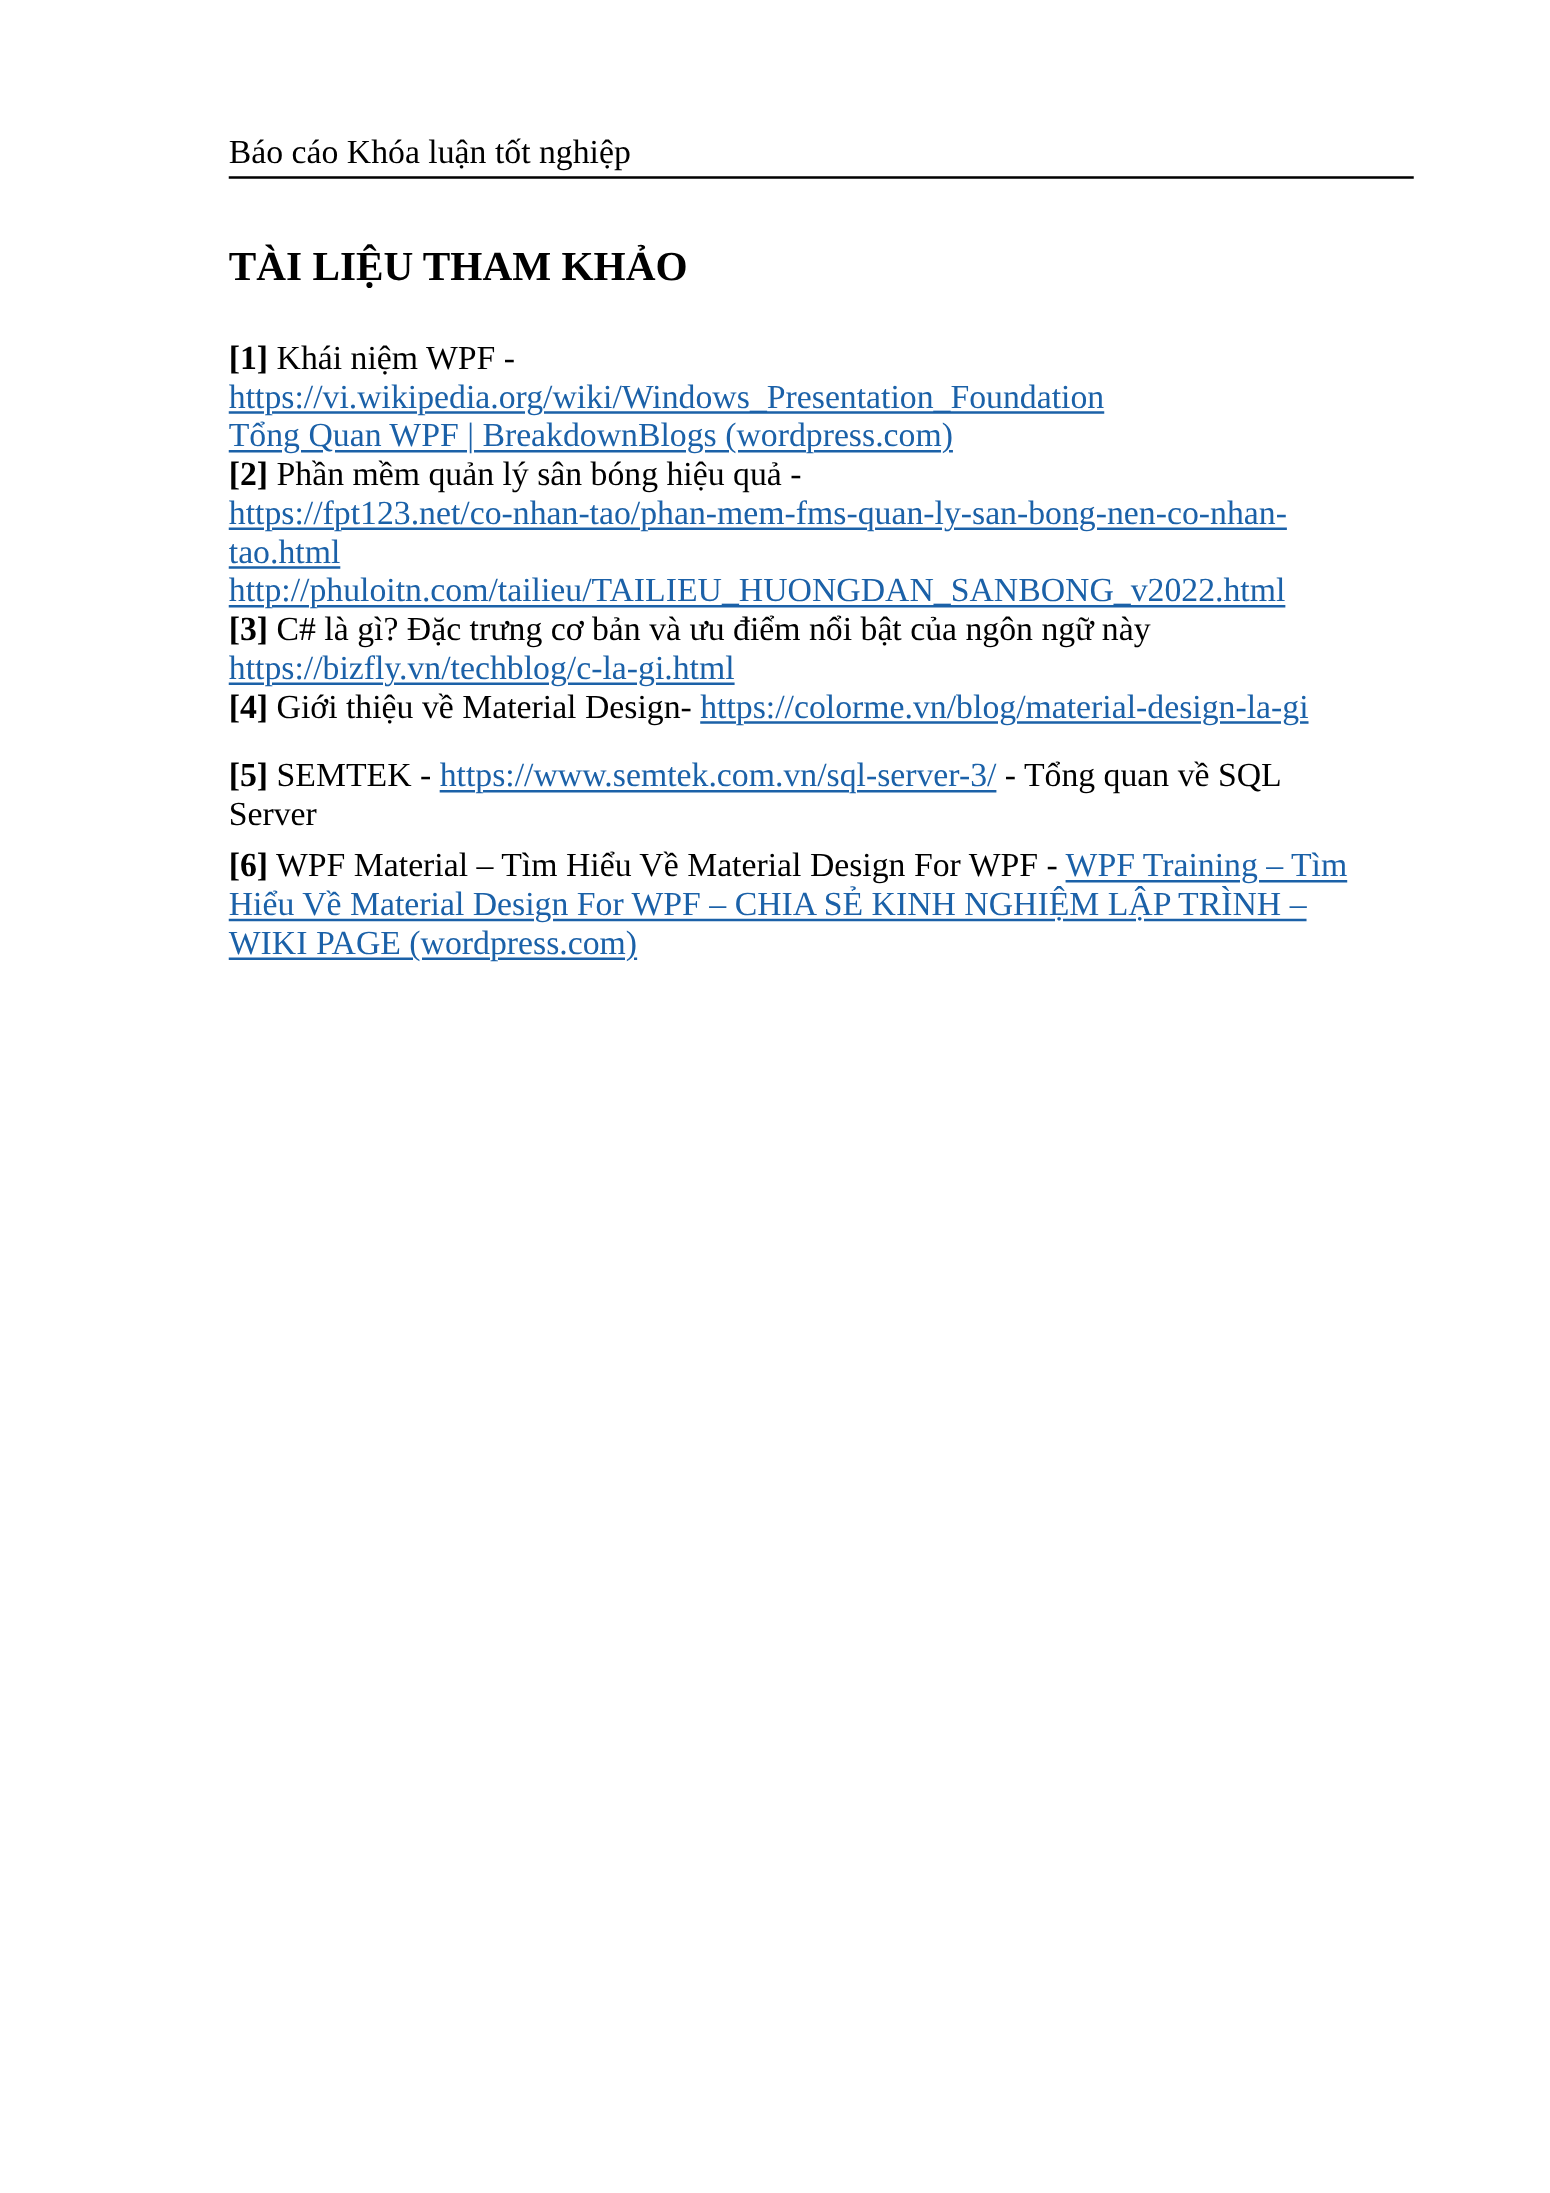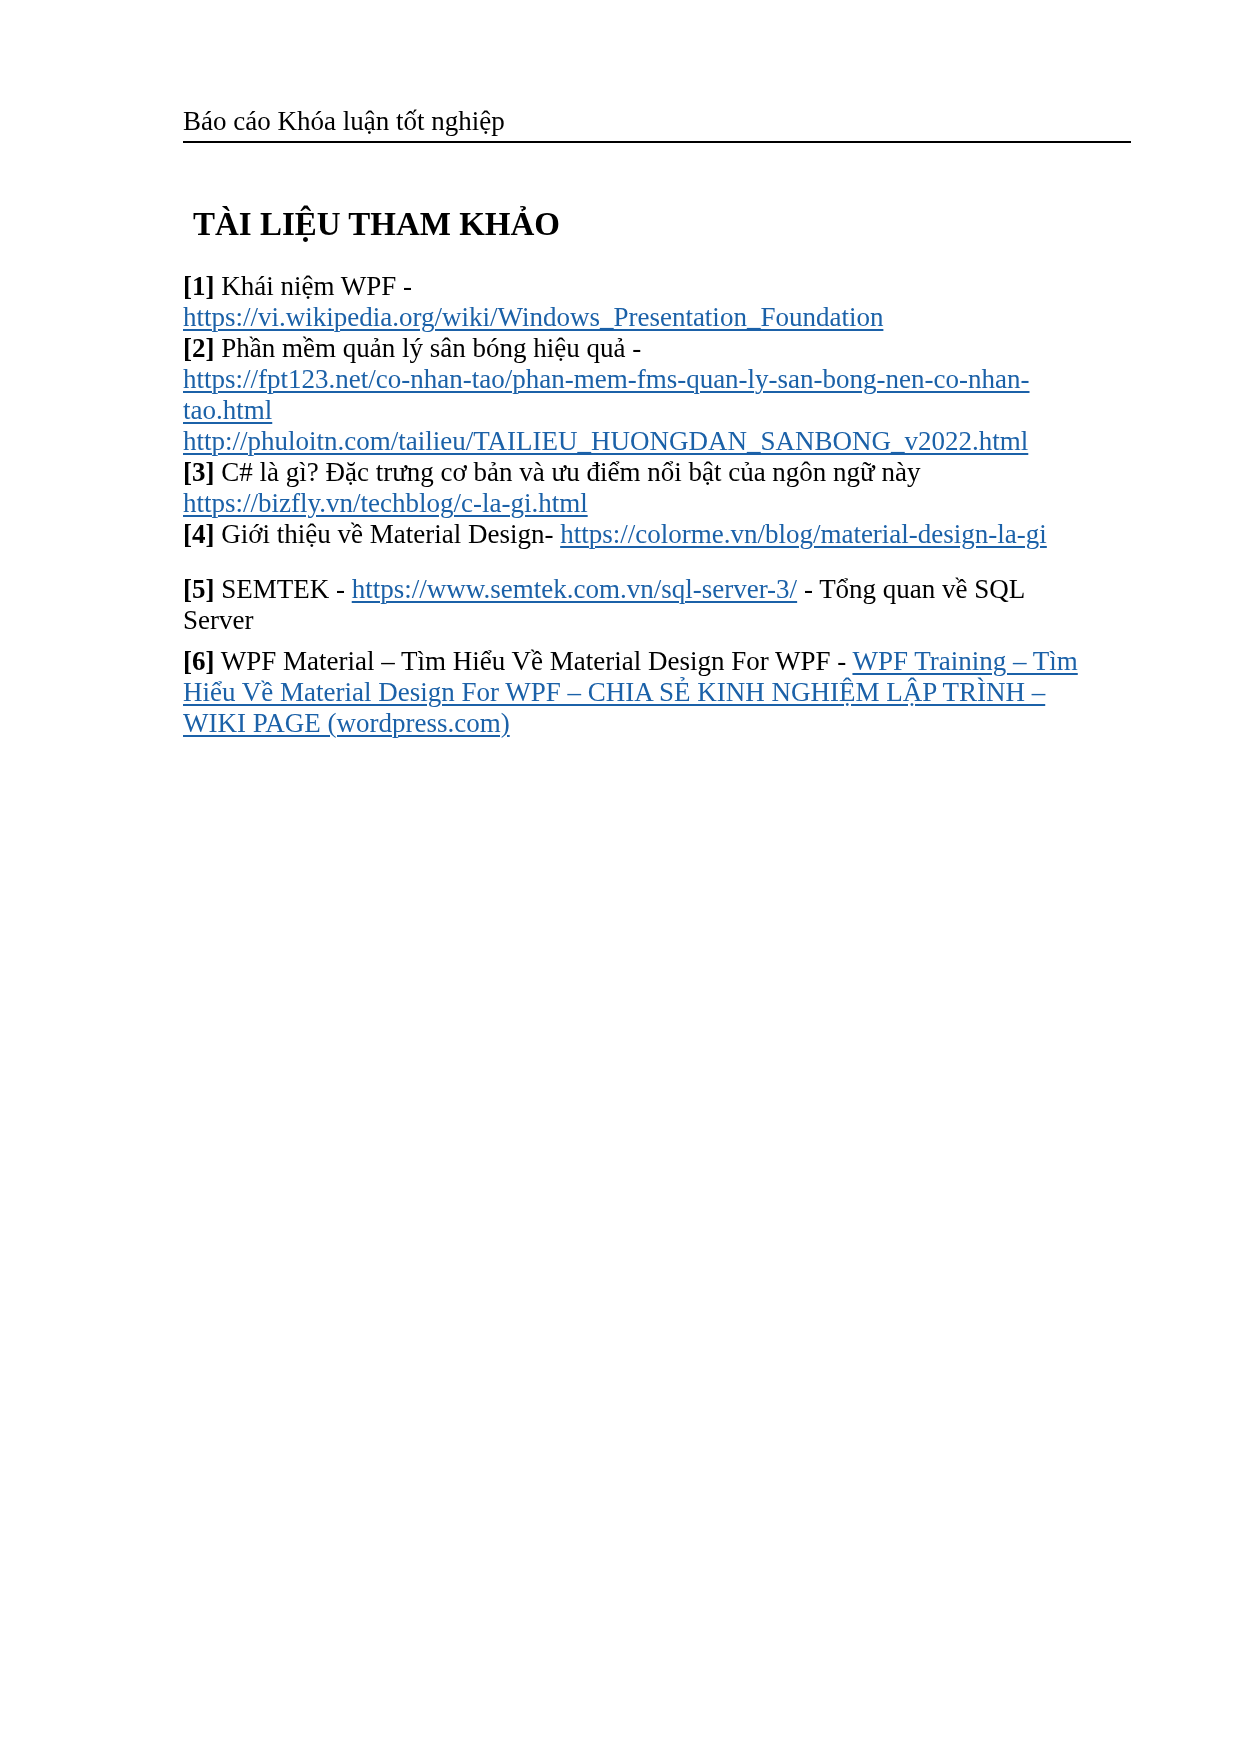--- a/index.html
+++ b/index.html
@@ -73,26 +73,27 @@
 </style>
 </head>
 <body>
 
 <div class="page">
 
   <div class="header">
     <span>Báo cáo Khóa luận tốt nghiệp</span>
   </div>
 
-  <h1 class="doc-title" style="margin:10px;">TÀI LIỆU THAM KHẢO</h1>
+  <h1 class="doc-title" style="margin:0;">TÀI LIỆU THAM KHẢO</h1>
 
   <div class="content">
       <div class="paragraph">
         <div class="line"><span class="bold">[1]</span><span class="plain"> Khái niệm WPF -</span></div>
         <div class="line"><a class="link" href="#">https://vi.wikipedia.org/wiki/Windows_Presentation_Foundation</a></div>
+        <div class="line"><a class="link" href="#">Tổng Quan WPF | BreakdownBlogs (wordpress.com)</a></div>
         <div class="line"><span class="bold">[2]</span><span class="plain"> Phần mềm quản lý sân bóng hiệu quả -</span></div>
         <div class="line"><a class="link" href="#">https://fpt123.net/co-nhan-tao/phan-mem-fms-quan-ly-san-bong-nen-co-nhan-</a></div>
         <div class="line"><a class="link" href="#">tao.html</a></div>
         <div class="line"><a class="link" href="#">http://phuloitn.com/tailieu/TAILIEU_HUONGDAN_SANBONG_v2022.html</a></div>
         <div class="line"><span class="bold">[3]</span><span class="plain"> C# là gì? Đặc trưng cơ bản và ưu điểm nổi bật của ngôn ngữ này</span></div>
         <div class="line"><a class="link" href="#">https://bizfly.vn/techblog/c-la-gi.html</a></div>
         <div class="line"><span class="bold">[4]</span><span class="plain"> Giới thiệu về Material Design- </span><a class="link" href="#">https://colorme.vn/blog/material-design-la-gi</a></div>
       </div>
       <div class="paragraph">
         <div class="line"><span class="bold">[5]</span><span class="plain"> SEMTEK - </span><a class="link" href="#">https://www.semtek.com.vn/sql-server-3/</a><span class="plain"> - Tổng quan về SQL</span></div>

